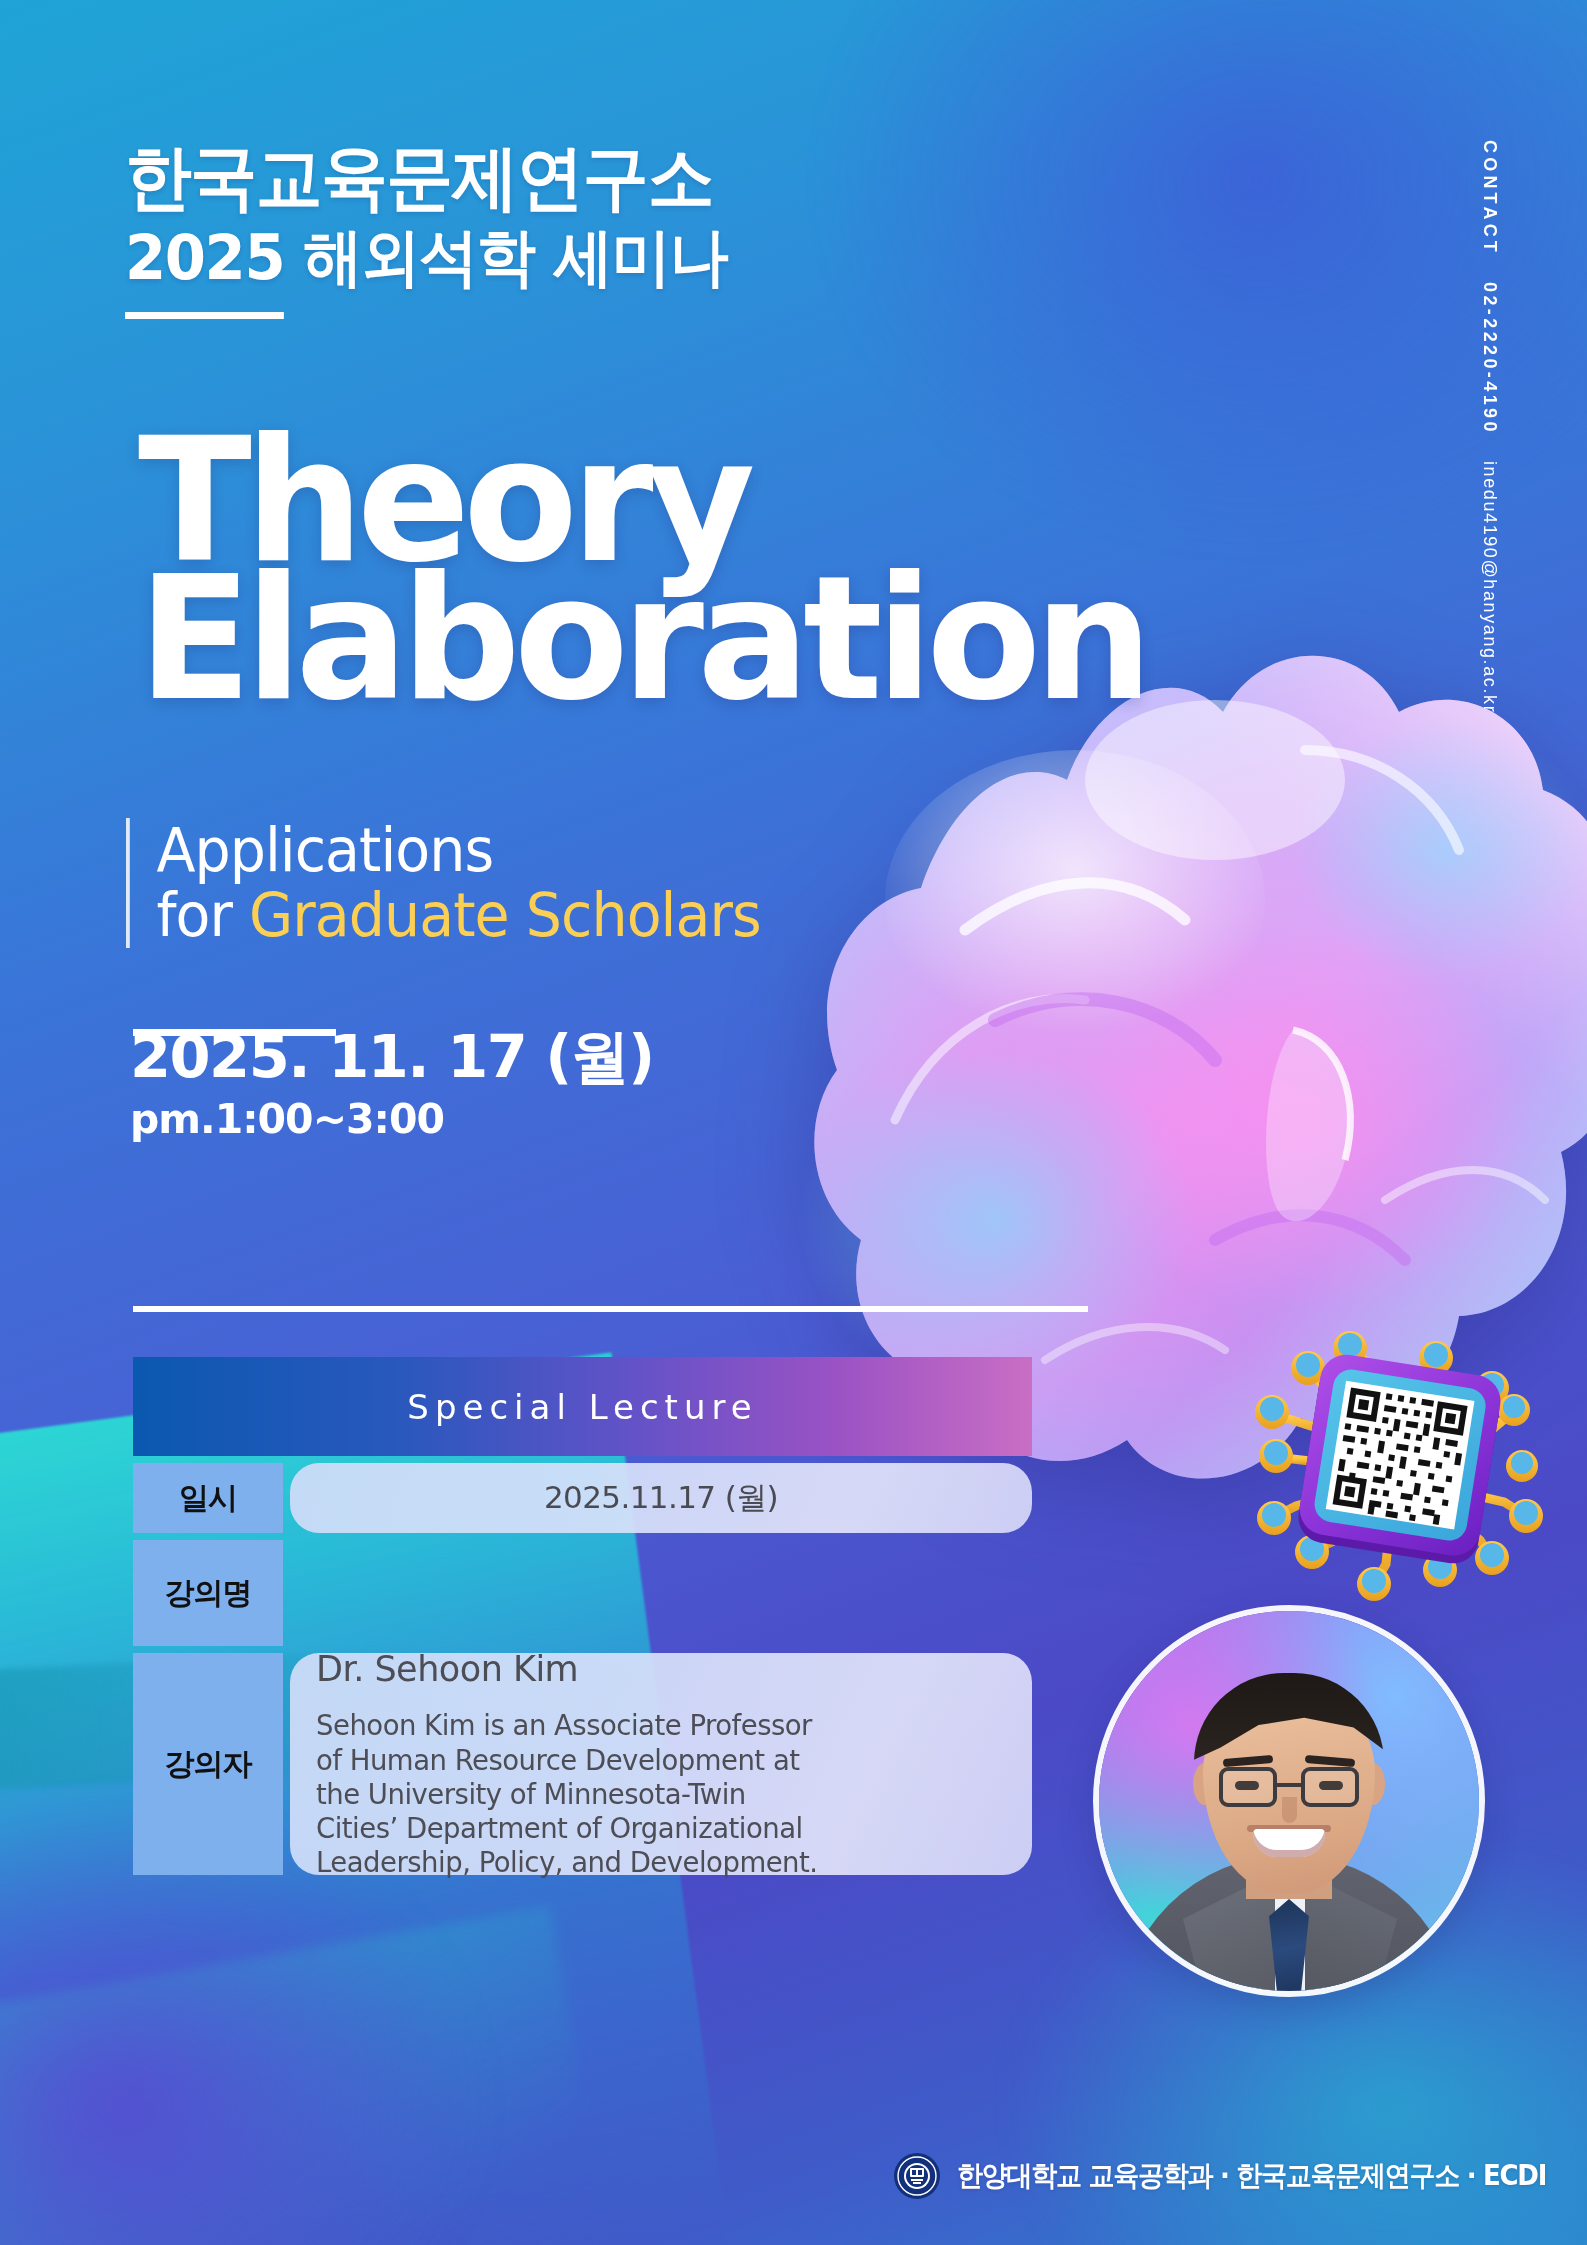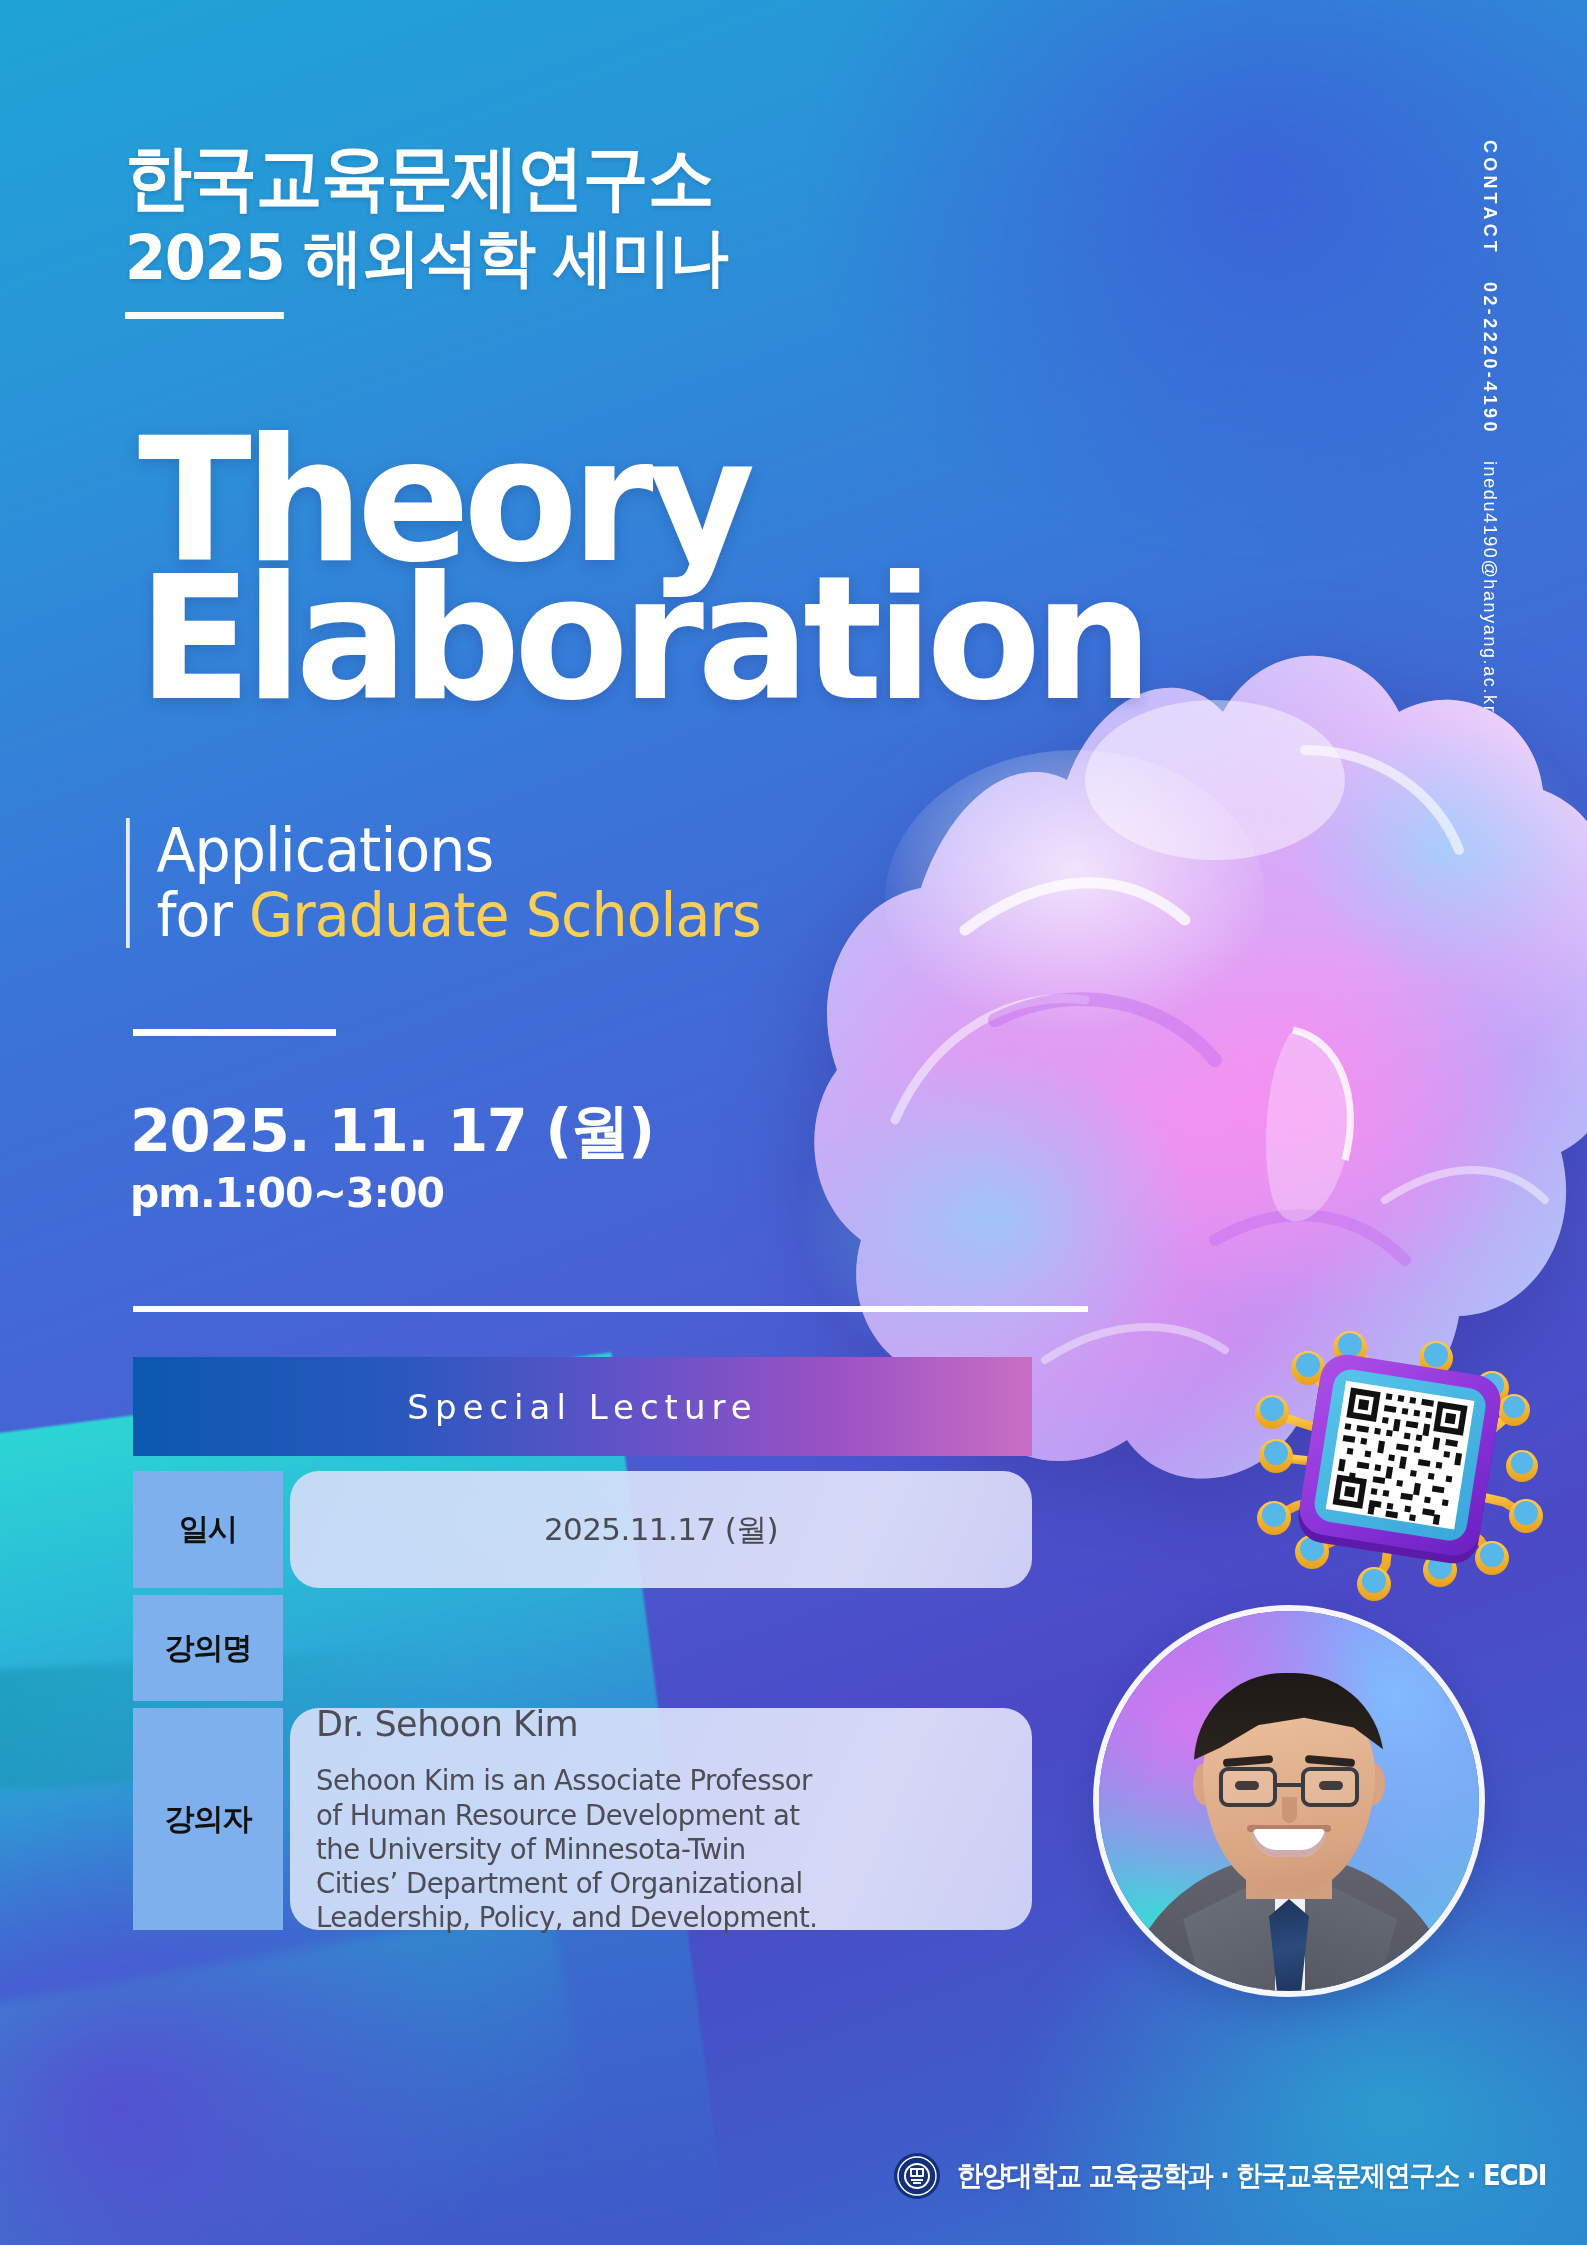--- a/index.html
+++ b/index.html
@@ -153,21 +153,21 @@
   }
   .subtitle .accent { color:#fbcf53; }
 
   
   .rule-short {
     position:absolute; left:133px; top:1029px;
     width:203px; height:7px; background:#fff;
   }
   
   .dateblock {
-    position:absolute; left:130px; top:1099px;
+    position:absolute; left:130px; top:1025px;
     color:#fff;
     font-family:"DejaVu Sans","Liberation Sans",sans-serif;
     font-weight:700;
   }
   .dateblock .d1 { font-size:59px; line-height:1.08; letter-spacing:-1.5px; }
   .dateblock .d2 { font-size:41px; line-height:1.18; letter-spacing:-1px; margin-top:6px; }
 
   
   .rule-long {
     position:absolute; left:133px; top:1306px;
@@ -209,21 +209,21 @@
       rgba(214,224,250,.92) 40%,
       rgba(226,228,250,.92) 75%,
       rgba(219,219,249,.9) 100%);
     display:flex; align-items:center; justify-content:center;
     color:#4a4a52;
     font-family:"DejaVu Sans","Liberation Sans",sans-serif;
     font-size:31px;
     letter-spacing:-.6px;
     border-radius:29px;
   }
-  .row-a .t-lab, .row-a .t-val { height:117px;margin-top:8px; }
+  .row-a .t-lab, .row-a .t-val { height:70px; }
   .row-b .t-lab, .row-b .t-val { height:106px;font-family:Liberation Mono, monospace; }
   .row-c .t-lab, .row-c .t-val { height:222px; }
   .row-c .t-val {
     flex-direction:column;
     align-items:flex-start; justify-content:center;
     padding:16px 22px 16px 26px;
     text-align:left;
   }
   .row-c .spk-name {
     font-size:35px; line-height:1.18; color:#4d4d55; letter-spacing:-.5px;

